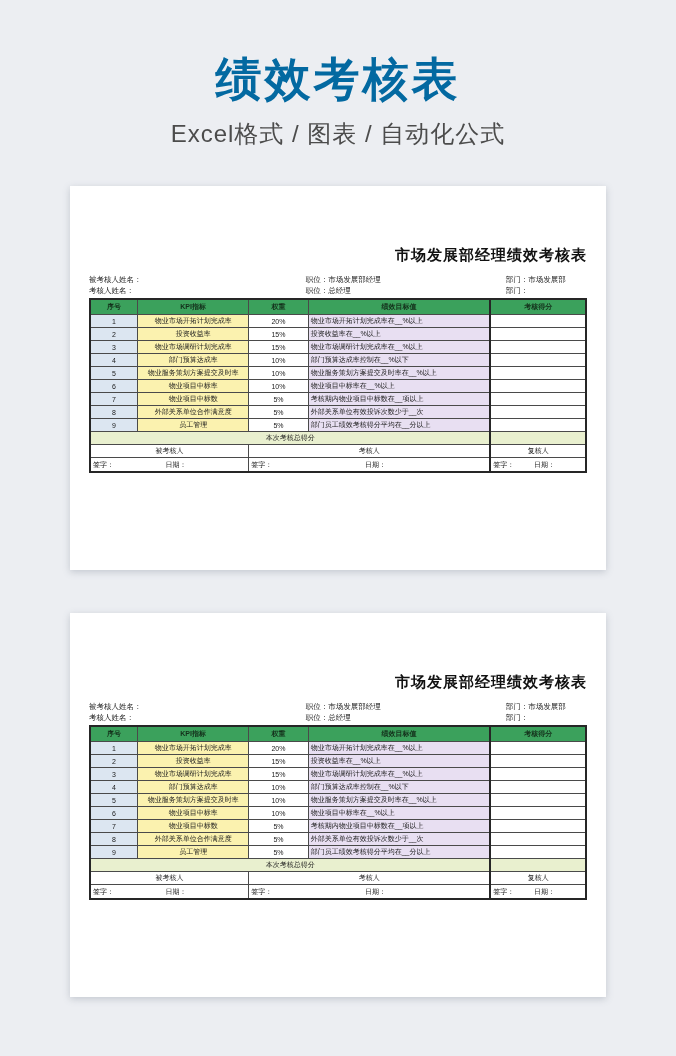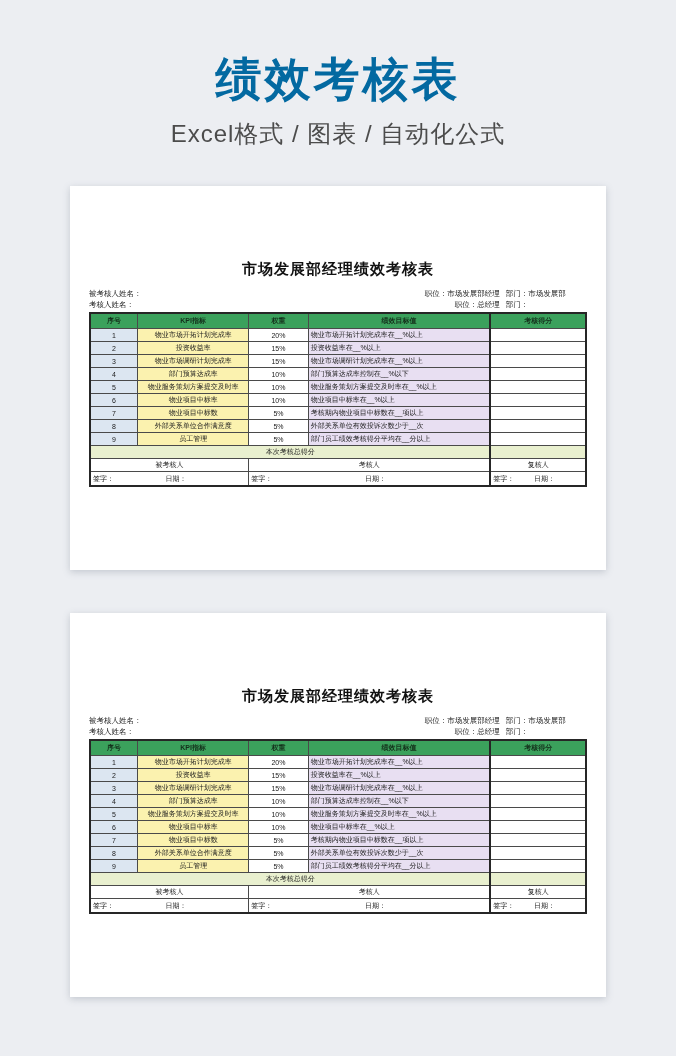--- a/index.html
+++ b/index.html
@@ -20,27 +20,27 @@
   
   .card{
     position:absolute;left:70px;width:536px;height:384px;background:#ffffff;
     box-shadow:0 2px 7px rgba(90,100,120,.28);
   }
   #cards .card:nth-of-type(1){top:186px;}
   #cards .card:nth-of-type(2){top:613px;}
 
   .sheet{padding:60px 19px 0 19px;color:#1c1c1c;}
   .sheet-title{
-    text-align:center;font-size:15px;font-weight:bold;color:#111;
-    margin-bottom:9px;letter-spacing:1px;margin-top:14px;
+    text-align:right;font-size:15px;font-weight:bold;color:#111;
+    margin-bottom:9px;letter-spacing:1px;
   }
   .info{font-size:7.5px;color:#222;margin-bottom:2px;}
   .info-row{display:flex;line-height:11px;}
   .info-row .i1{width:43.5%;}
-  .info-row .i2{width:39%;text-align:right;}
+  .info-row .i2{width:39%;}
   .info-row .i3{flex:1;margin-left:6px;}
 
   table.kpi{
     width:100%;border-collapse:collapse;table-layout:fixed;
     font-size:7px;color:#1b1b1b;
     border:2px solid #262626;
   }
   table.kpi th,table.kpi td{
     border:1px solid #4a4a4a;padding:0 2px;overflow:hidden;white-space:nowrap;
   }

